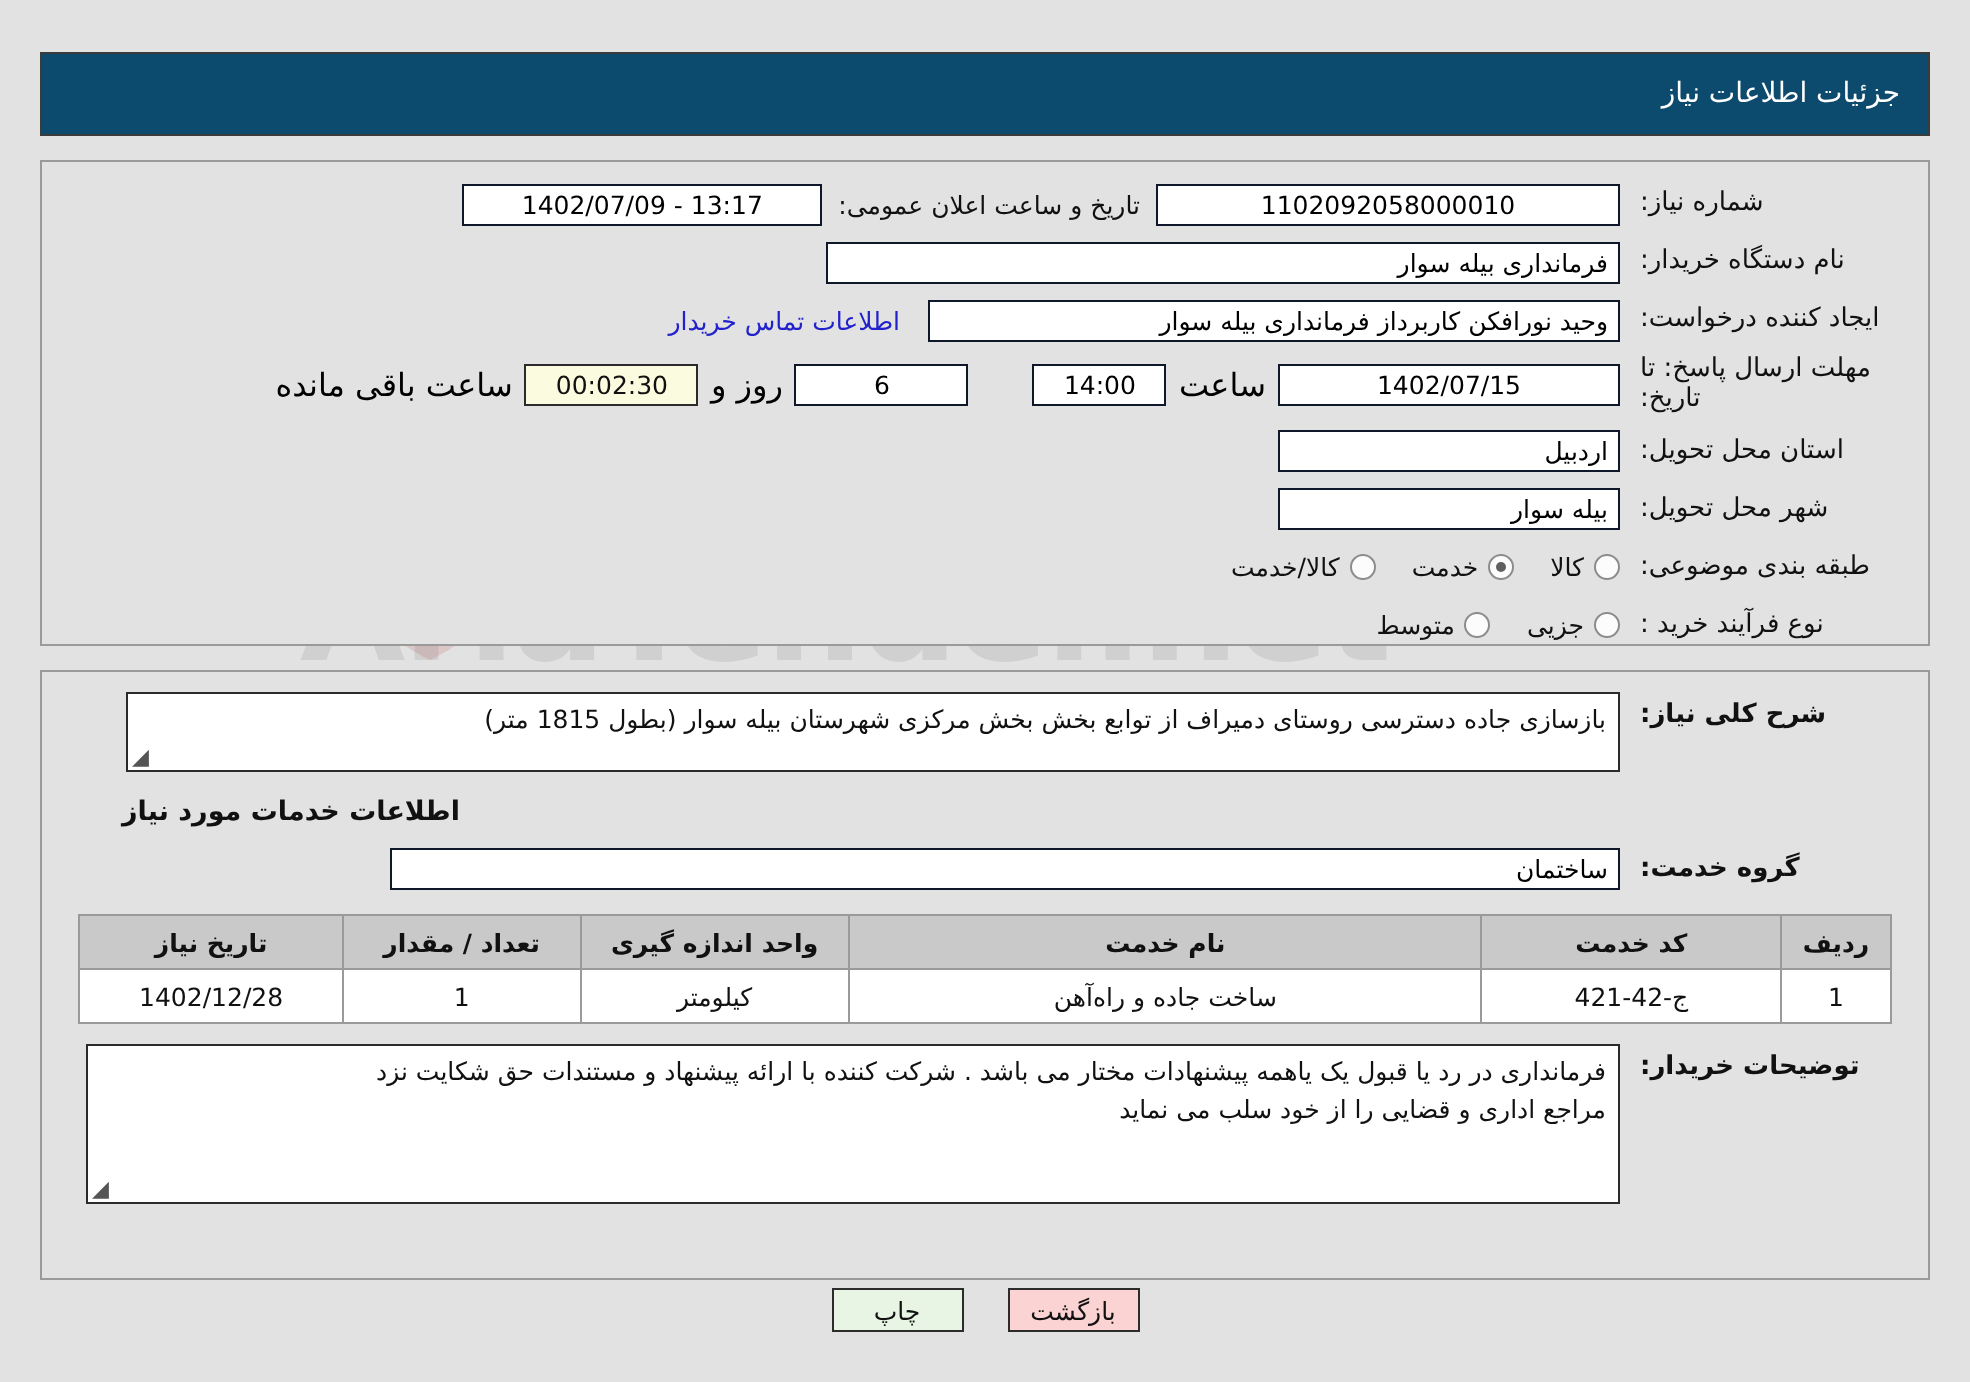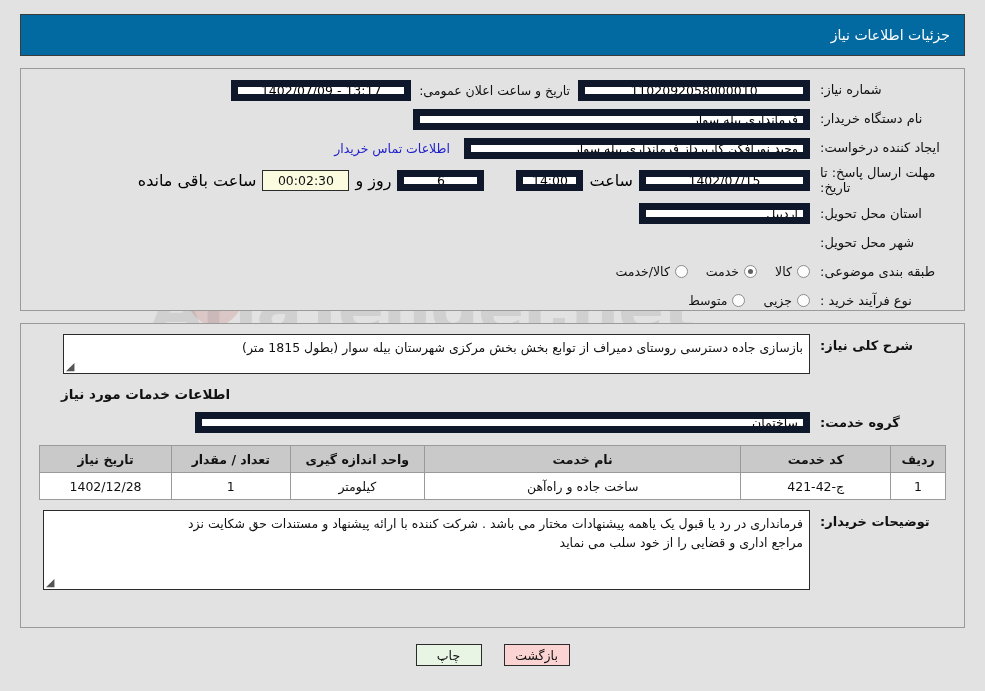--- a/index.html
+++ b/index.html
@@ -41,23 +41,23 @@
     position: absolute;
     left: 182px;
     top: 252px;
     width: 66px;
     height: 80px;
     opacity: 0.17;
   }
 
   
   #page-header {
-    margin: 14px 20px 0 20px;
+    margin: 26px 20px 0 20px;
     height: 42px;
-    background: #0369a1;
+    background: #0c4a6e;
     border: 1px solid #3b3b3b;
     box-sizing: border-box;
     display: flex;
     align-items: center;
     justify-content: flex-start;
     padding: 0 14px;
     position: relative;
     z-index: 10;
   }
   #page-header .title {
@@ -93,21 +93,21 @@
     padding-left: 10px;
     box-sizing: border-box;
     font-size: 13px;
     color: #111;
     line-height: 1.25;
   }
   .lbl.two-line { line-height: 1.15; }
 
   .inp {
     background: #ffffff;
-    border: 7px solid #0f172a;
+    border: 1px solid #0f172a;
     height: 21px;
     box-sizing: border-box;
     font-family: "DejaVu Sans", "Liberation Sans", sans-serif;
     font-size: 12.5px;
     color: #000;
     padding: 0 5px;
     display: flex;
     align-items: center;
     justify-content: flex-start;
     overflow: hidden;
@@ -367,20 +367,21 @@
     <span class="mini-label">ساعت باقی مانده</span>
   </div>
 
   <div class="frow">
     <div class="lbl">استان محل تحویل:</div>
     <div class="inp w-prov">اردبیل</div>
   </div>
 
   <div class="frow">
     <div class="lbl">شهر محل تحویل:</div>
+    <div class="inp w-city">بیله سوار</div>
   </div>
 
   <div class="frow">
     <div class="lbl">طبقه بندی موضوعی:</div>
     <div class="radio-opt">
       <span class="radio"></span>
       <span class="opt-text">کالا</span>
     </div>
     <div class="radio-opt">
       <span class="radio on"></span>

